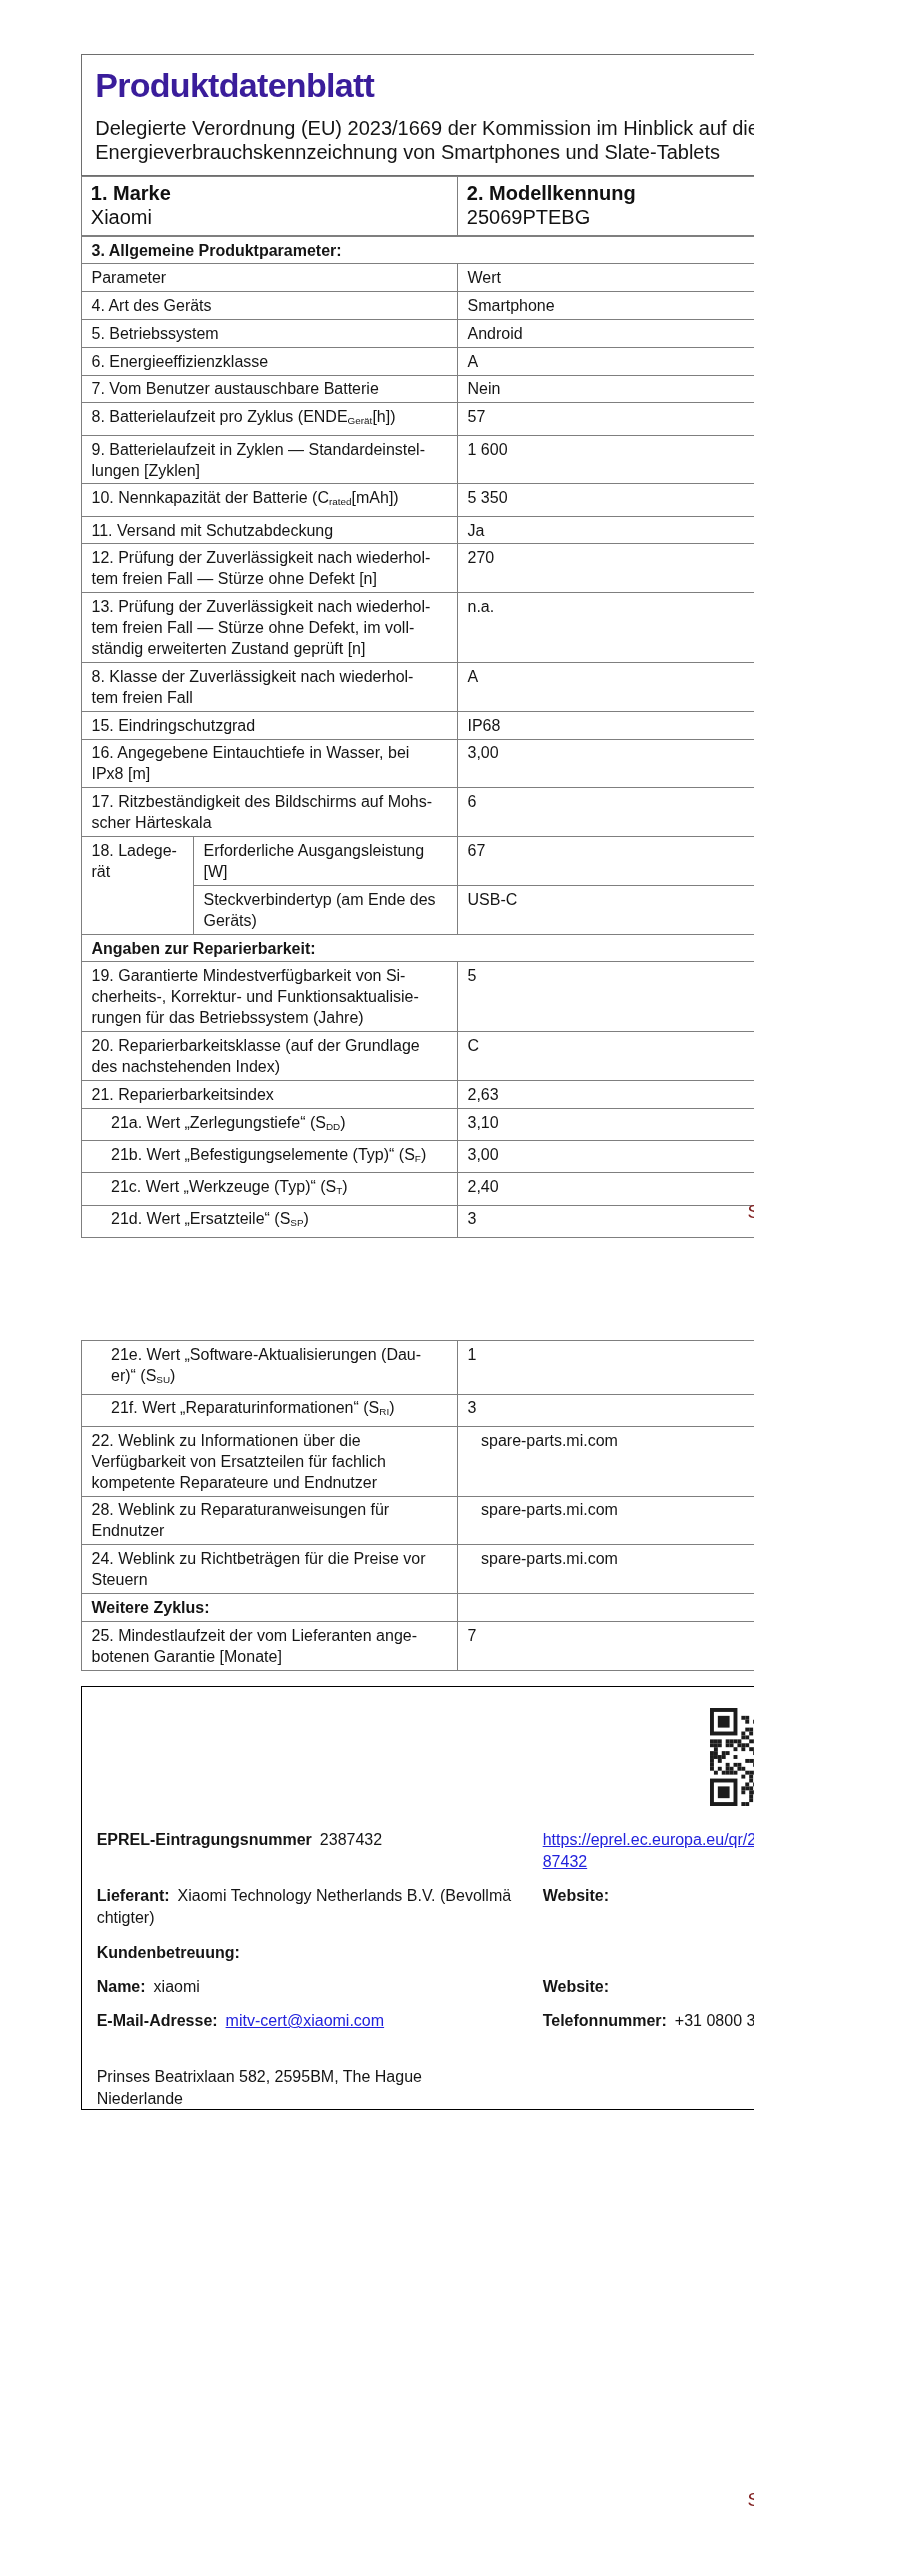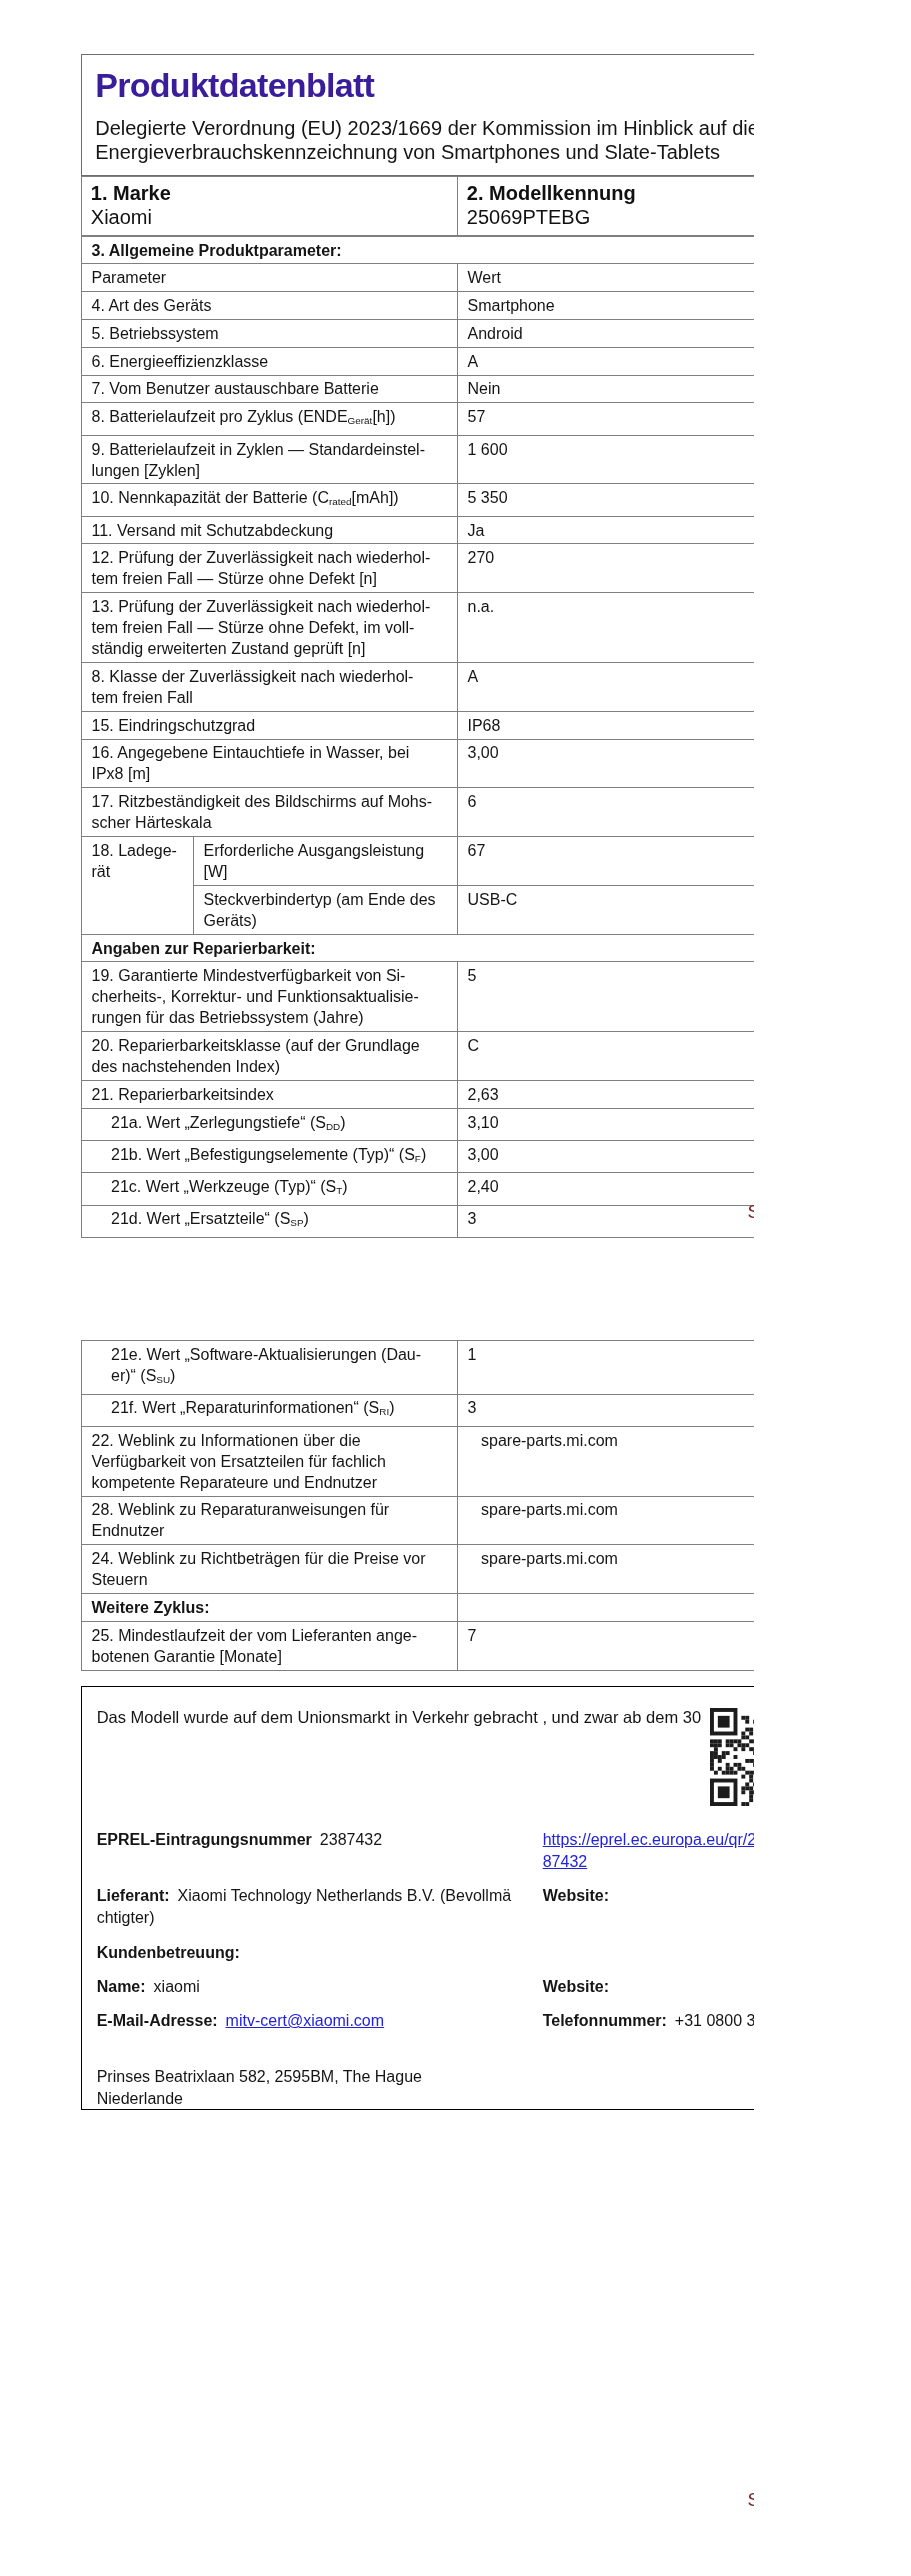--- a/index.html
+++ b/index.html
@@ -253,21 +253,20 @@
             </tr>
             <tr>
               <td class="label-cell" colspan="2"><span class="pre">25. Mindestlaufzeit der vom Lieferanten ange-
 botenen Garantie [Monate]</span></td>
               <td class="value-cell">7</td>
             </tr>
           </tbody>
         </table>
 
       <div class="info-box">
-        <div class="market-line">Das Modell wurde auf dem Unionsmarkt in Verkehr gebracht , und zwar ab dem 30</div>
         <svg class="qr" viewBox="0 0 134 134" xmlns="http://www.w3.org/2000/svg">
             <rect x="0.00" y="0.00" width="134.00" height="134.00" fill="#ffffff"></rect>
             <rect x="0.00" y="0.00" width="37.52" height="37.52" fill="#1c1c1c"></rect>
             <rect x="5.36" y="5.36" width="26.80" height="26.80" fill="#ffffff"></rect>
             <rect x="10.72" y="10.72" width="16.08" height="16.08" fill="#1c1c1c"></rect>
             <rect x="96.48" y="0.00" width="37.52" height="37.52" fill="#1c1c1c"></rect>
             <rect x="101.84" y="5.36" width="26.80" height="26.80" fill="#ffffff"></rect>
             <rect x="107.20" y="10.72" width="16.08" height="16.08" fill="#1c1c1c"></rect>
             <rect x="0.00" y="96.48" width="37.52" height="37.52" fill="#1c1c1c"></rect>
             <rect x="5.36" y="101.84" width="26.80" height="26.80" fill="#ffffff"></rect>

